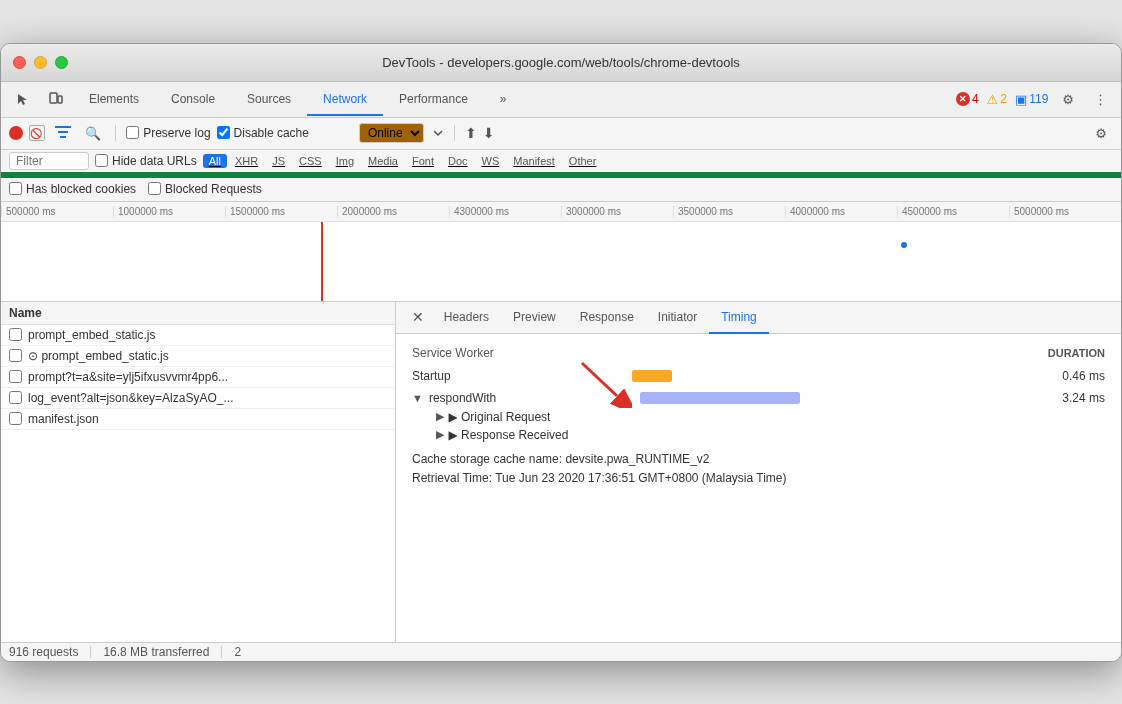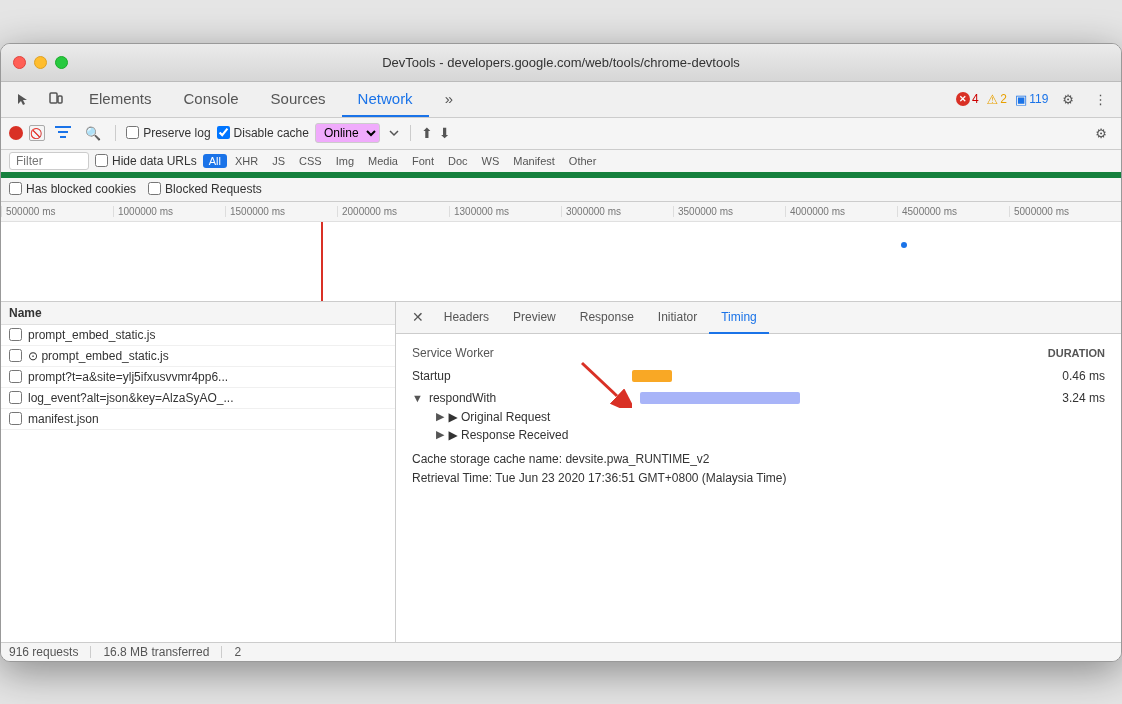--- a/index.html
+++ b/index.html
@@ -72,21 +72,21 @@
       align-items: center;
       justify-content: center;
     }
     .nav-tabs {
       display: flex;
       align-items: center;
       gap: 0;
     }
     .nav-tab {
       padding: 8px 16px;
-      font-size: 15px;
+      font-size: 12px;
       color: #555;
       cursor: pointer;
       border-bottom: 2px solid transparent;
       margin-bottom: -1px;
     }
     .nav-tab.active {
       color: #1a73e8;
       border-bottom: 2px solid #1a73e8;
       font-weight: 500;
     }
@@ -127,23 +127,24 @@
     .filter-btn, .search-btn {
       background: none; border: none; cursor: pointer;
       font-size: 13px; color: #555; padding: 2px 4px;
     }
     .checkbox-label {
       display: flex; align-items: flex-start; gap: 4px;
       font-size: 12px; color: #333; cursor: pointer;
     }
     .checkbox-label input { cursor: pointer; }
     .online-select {
-      border: 1px solid #ccc; background: #f0abfc;
+      border: 1px solid #ccc; background: #a16207;
       padding: 1px 4px; font-size: 12px; border-radius: 3px;
       cursor: pointer;
+      margin-left: 44px;
     }
     .upload-btn, .download-btn {
       background: none; border: none; cursor: pointer;
       font-size: 14px; color: #555;
     }
     .filter-row {
       background: #f5f5f5;
       border-bottom: 6px solid #15803d;
       display: flex;
       align-items: center;
@@ -152,21 +153,21 @@
       gap: 6px;
     }
     .filter-input-wrap {
       display: flex; align-items: center;
       border: 1px solid #ccc; background: #fff;
       padding: 1px 6px; border-radius: 3px;
       min-width: 80px;
     }
     .filter-input { border: none; outline: none; font-size: 12px; width: 60px; }
     .filter-types {
-      display: flex; align-items: center; gap: 2px;
+      display: flex; align-items: center; gap: 2px; text-decoration: underline;
     }
     .filter-type-btn {
       padding: 1px 6px; font-size: 11px;
       border: none; background: none; cursor: pointer;
       border-radius: 3px; color: #555;
     }
     .filter-type-btn.active {
       background: #1a73e8; color: #fff;
     }
     .has-cookies-row {
@@ -325,20 +326,21 @@
       <svg width="16" height="16" viewBox="0 0 16 16" fill="none">
         <rect x="3" y="2" width="7" height="10" rx="1" stroke="#555" stroke-width="1.5" fill="none"></rect>
         <rect x="11" y="5" width="4" height="7" rx="1" stroke="#555" stroke-width="1.5" fill="none"></rect>
       </svg>
     </button>
     <div class="nav-tabs">
       <span class="nav-tab">Elements</span>
       <span class="nav-tab">Console</span>
       <span class="nav-tab">Sources</span>
       <span class="nav-tab active">Network</span>
+      <span class="nav-tab">Performance</span>
       <span class="nav-tab">»</span>
     </div>
     <div class="toolbar-right">
       <span class="badge-error">
         <span style="width:14px;height:14px;background:#d93025;border-radius:50%;display:inline-flex;align-items:center;justify-content:center;color:#fff;font-size:9px;font-weight:bold;">✕</span>
         <span>4</span>
       </span>
       <span class="badge-warn">
         <span style="font-size:13px;">⚠</span>
         <span>2</span>
@@ -416,21 +418,21 @@
       <span>Blocked Requests</span>
     </label>
   </div>
 
   <div class="timeline-area">
     <div class="timeline-ruler">
       <div class="ruler-tick">500000 ms</div>
       <div class="ruler-tick">1000000 ms</div>
       <div class="ruler-tick">1500000 ms</div>
       <div class="ruler-tick">2000000 ms</div>
-      <div class="ruler-tick">1300000 ms</div>
+      <div class="ruler-tick">4300000 ms</div>
       <div class="ruler-tick">3000000 ms</div>
       <div class="ruler-tick">3500000 ms</div>
       <div class="ruler-tick">4000000 ms</div>
       <div class="ruler-tick">4500000 ms</div>
       <div class="ruler-tick">5000000 ms</div>
     </div>
     <div class="timeline-chart">
       <div class="timeline-red-line"></div>
       <div class="timeline-dot"></div>
 

